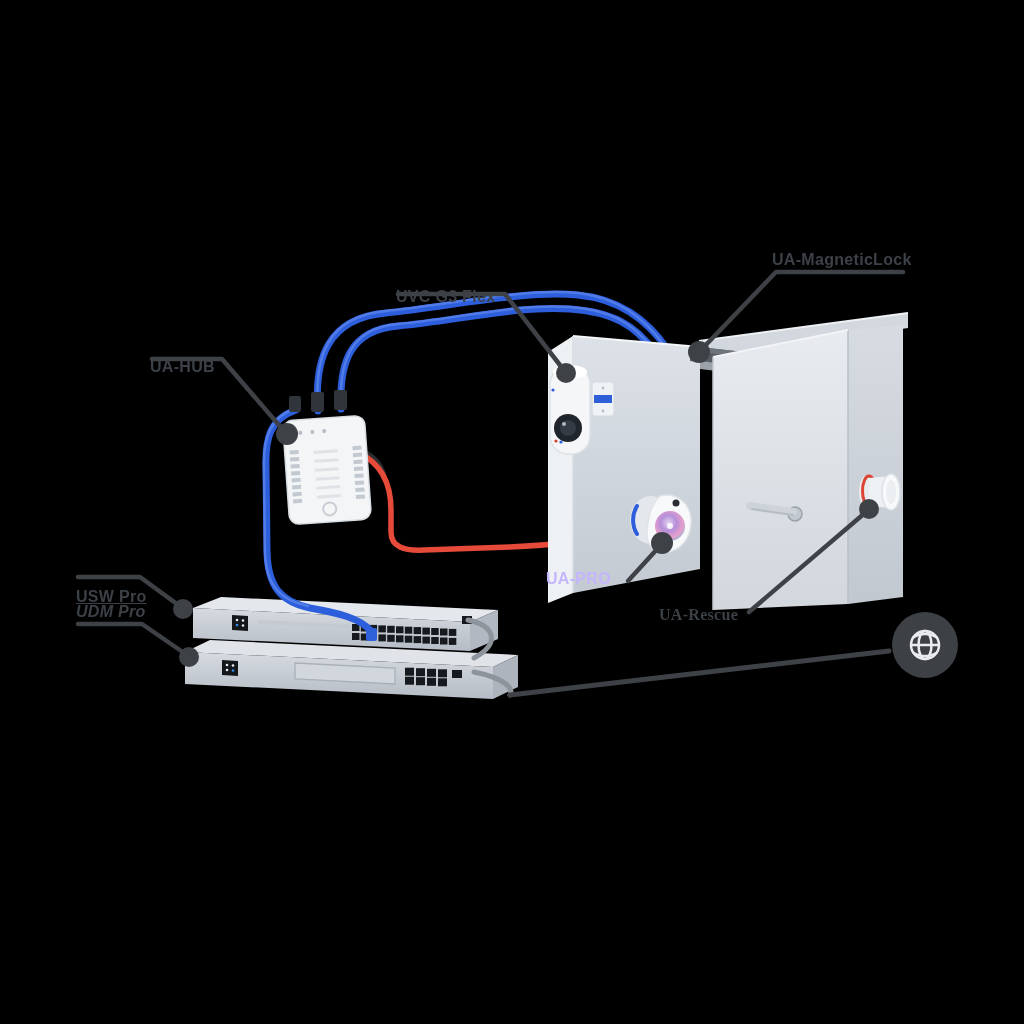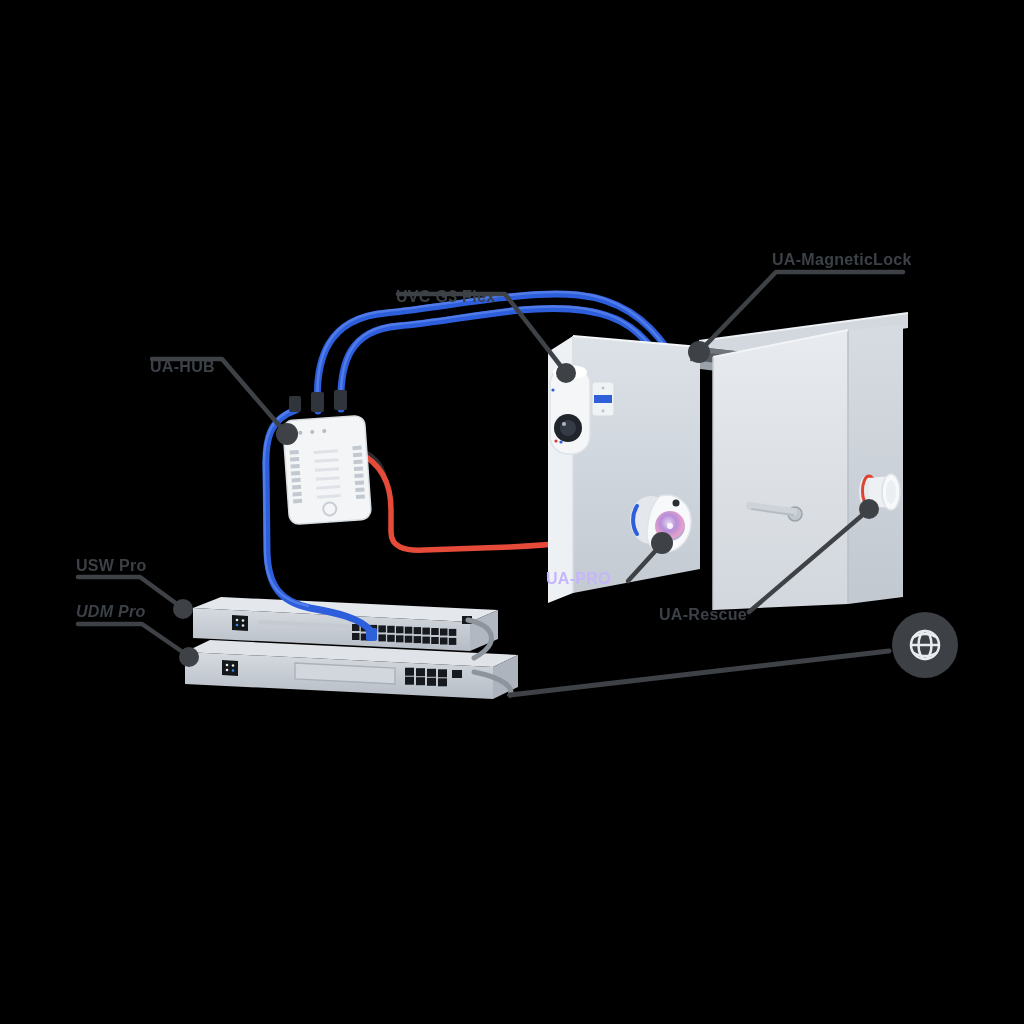--- a/index.html
+++ b/index.html
@@ -254,18 +254,18 @@
       <circle cx="183" cy="609" r="10"></circle>
       <circle cx="189" cy="657" r="10"></circle>
       <circle cx="662" cy="543" r="11"></circle>
       <circle cx="869" cy="509" r="10"></circle>
     </g>
   </svg>
 
   <div class="label" style="left:396px;top:288px;">UVC G3 Flex</div>
   <div class="label" style="left:772px;top:251px;">UA-MagneticLock</div>
   <div class="label" style="left:150px;top:338px;margin-top:20px;">UA-HUB</div>
-  <div class="label" style="left:76px;top:557px;">USW Pro</div>
+  <div class="label" style="left:76px;top:588px;text-decoration:underline;">USW Pro</div>
   <div class="label" style="left:76px;top:603px;font-style:italic;">UDM Pro</div>
   <div class="label on-light" style="left:546px;top:570px;">UA-PRO</div>
-  <div class="label" style="left:659px;top:606px;">UA-Rescue</div>
+  <div class="label" style="left:659px;top:606px;font-family:Liberation Serif, serif;">UA-Rescue</div>
 
 </div>
 
 </body></html>

